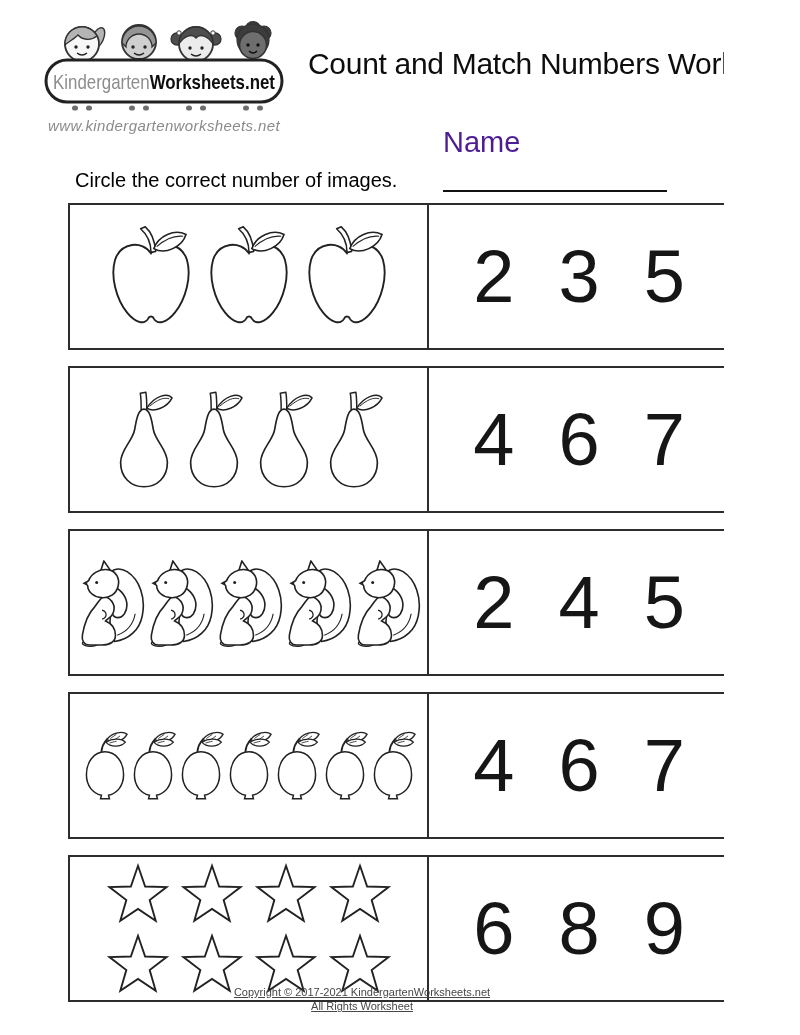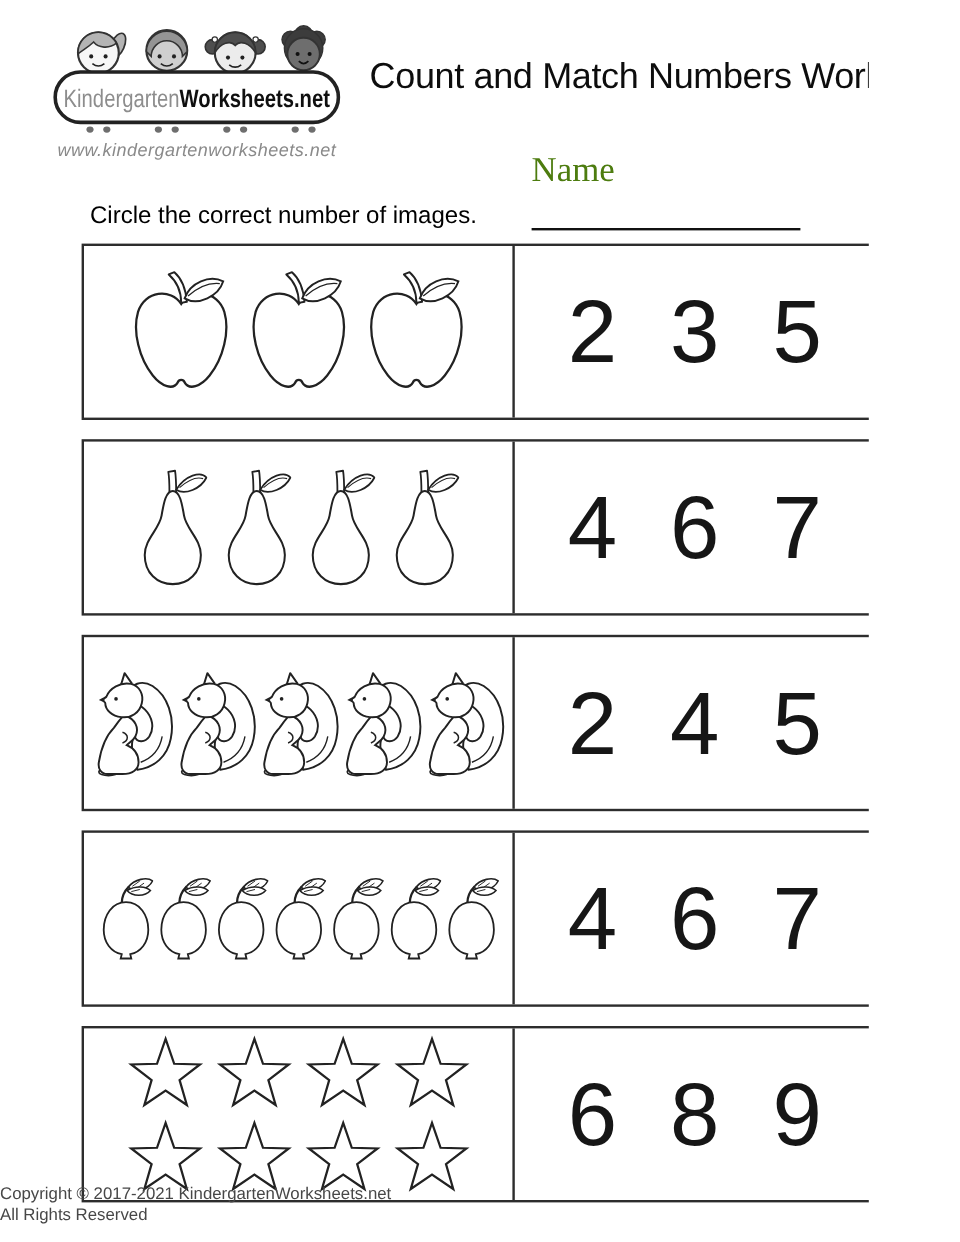--- a/index.html
+++ b/index.html
@@ -2,33 +2,33 @@
 <html><head>
 <meta charset="utf-8">
 <style>
   html,body{margin:0;padding:0;background:#fff;}
   .page{position:relative;width:724px;height:1035px;background:#ffffff;overflow:hidden;
         font-family:"Liberation Sans",sans-serif;color:#111;}
   .logo-wrap{position:absolute;left:44px;top:12px;}
   .site-url{position:absolute;left:48px;top:117px;font-size:15px;color:#8a8a8a;letter-spacing:.4px;font-style:italic;}
   .page-title{position:absolute;left:308px;top:47px;width:478px;text-align:center;
               font-size:30px;font-weight:300;color:#0d0d0d;white-space:nowrap;letter-spacing:-.3px;}
-  .name-row{position:absolute;left:443px;top:126px;font-size:29px;color:#4d7c0f;font-family:Liberation Serif, serif;}
+  .name-row{position:absolute;left:443px;top:126px;font-size:29px;color:#4c1d95;}
   .name-line{display:inline-block;width:224px;height:31px;border-bottom:2px solid #111;}
   .instruction{position:absolute;left:75px;top:169px;font-size:20px;color:#000;}
   .rows{position:absolute;left:68px;top:203px;width:663px;}
   .row{display:flex;height:143px;border:2px solid #2d2d2d;margin-bottom:16px;background:#fff;box-sizing:content-box;}
   .cell-images{width:359px;border-right:2px solid #2d2d2d;display:flex;flex-wrap:wrap;
                align-items:center;justify-content:center;align-content:center;
                padding:0 4px;box-sizing:border-box;row-gap:6px;}
   .cell-numbers{flex:1;display:flex;align-items:center;justify-content:space-evenly;}
   .num{font-family:"Liberation Sans","DejaVu Sans",sans-serif;font-weight:300;
        font-size:74px;line-height:1;color:#161616;}
-  .footer{position:absolute;left:0;top:985px;width:100%;text-align:left;
-          font-size:14px;color:#474747;line-height:1.3;}
+  .footer{position:absolute;left:0;top:985px;width:100%;text-align:center;
+          font-size:11px;color:#474747;line-height:1.3;text-decoration:underline;}
   .defs{position:absolute;width:0;height:0;overflow:hidden;}
 </style>
 </head>
 <body>
 
 <svg class="defs" aria-hidden="true">
   <defs>
     <symbol id="sym-apple" viewBox="0 0 90 112">
       <path d="M45,31 C36,17 13,19 7,38 C2,55 8,79 20,94 C28,104 38,107 42,100 C43,97 47,97 48,100 C52,107 62,104 70,94 C82,79 88,55 83,38 C77,19 54,17 45,31 Z" fill="#fff" stroke="#222" stroke-width="2"></path>
       <path d="M34,5 C42,12 45,20 45,30 L50,29 C49,18 46,9 39,3 Z" fill="#fff" stroke="#222" stroke-width="1.7" stroke-linejoin="round"></path>
@@ -263,16 +263,16 @@
         <span class="num">6</span>
         <span class="num">8</span>
         <span class="num">9</span>
       </div>
     </div>
 
   </div>
 
   <div class="footer">
     <div>Copyright © 2017-2021 KindergartenWorksheets.net</div>
-    <div>All Rights Reserved</div>
+    <div>All Rights Worksheet</div>
   </div>
 
 </div>
 
 </body></html>

